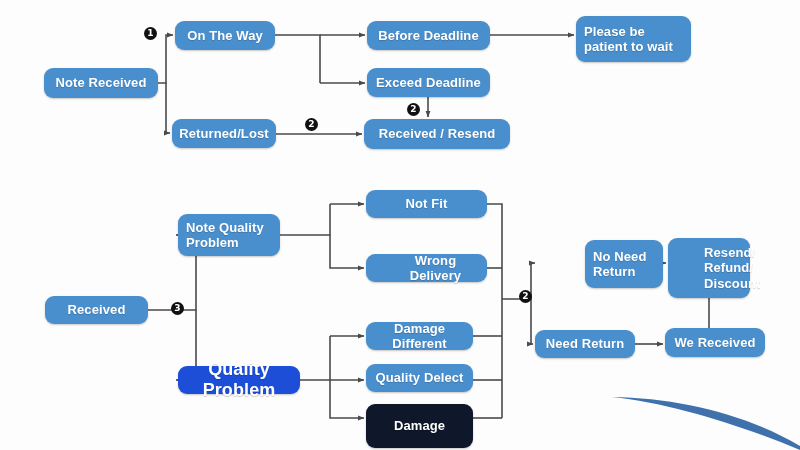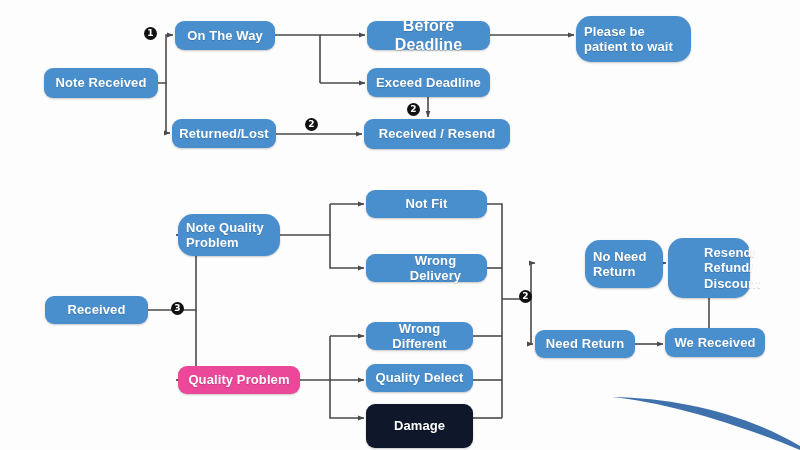--- a/index.html
+++ b/index.html
@@ -40,21 +40,21 @@
     color: #ffffff;
     font-weight: bold;
     letter-spacing: 0.1px;
     line-height: 1.18;
     text-shadow: 0 1px 1px rgba(0,0,0,0.18);
     box-shadow: 0 1px 2px rgba(0,0,0,0.22);
     padding: 0 8px;
     white-space: pre-line;
   }
   .node.center { justify-content: center; text-align: center; }
-  .node.left   { justify-content: flex-start; text-align: left; border-radius: 15px; }
+  .node.left   { justify-content: flex-start; text-align: left; }
   .marker {
     position: absolute;
     width: 13px;
     height: 13px;
     border-radius: 50%;
     background: #111111;
     color: #ffffff;
     font-size: 9px;
     font-weight: bold;
     line-height: 13px;
@@ -105,32 +105,32 @@
   </svg>
 
   <svg id="decor-layer" viewBox="0 0 800 450" xmlns="http://www.w3.org/2000/svg">
     <path id="swoosh" d="M612,397 C670,403 740,425 800,450 L800,446 C746,414 678,398 612,397 Z" fill="#3f72ad"></path>
   </svg>
 
   <div id="nodes-group">
       <div class="node center" style="left: 44px; top: 68px; width: 114px; height: 30px; font-size: 13px; background: rgb(74, 143, 205); color: rgb(255, 255, 255);">Note Received</div>
       <div class="node center" style="left: 175px; top: 21px; width: 100px; height: 29px; font-size: 13px; background: rgb(74, 143, 205); color: rgb(255, 255, 255);">On The Way</div>
       <div class="node center" style="left: 172px; top: 119px; width: 104px; height: 29px; font-size: 13px; background: rgb(74, 143, 205); color: rgb(255, 255, 255);">Returned/Lost</div>
-      <div class="node center" style="left: 367px; top: 21px; width: 123px; height: 29px; font-size: 16px; background: rgb(74, 143, 205); color: rgb(255, 255, 255);">Before Deadline</div>
+      <div class="node center" style="left: 367px; top: 21px; width: 123px; height: 29px; font-size: 13px; background: rgb(74, 143, 205); color: rgb(255, 255, 255);">Before Deadline</div>
       <div class="node center" style="left: 367px; top: 68px; width: 123px; height: 29px; font-size: 13px; background: rgb(74, 143, 205); color: rgb(255, 255, 255);">Exceed Deadline</div>
       <div class="node center" style="left: 364px; top: 119px; width: 146px; height: 30px; font-size: 13px; background: rgb(74, 143, 205); color: rgb(255, 255, 255);">Received / Resend</div>
       <div class="node left" style="left: 576px; top: 16px; width: 115px; height: 46px; font-size: 13px; background: rgb(74, 143, 205); color: rgb(255, 255, 255);">Please be
 patient to wait</div>
       <div class="node center" style="left: 45px; top: 296px; width: 103px; height: 28px; font-size: 13px; background: rgb(74, 143, 205); color: rgb(255, 255, 255);">Received</div>
       <div class="node left" style="left: 178px; top: 214px; width: 102px; height: 42px; font-size: 13px; background: rgb(74, 143, 205); color: rgb(255, 255, 255);">Note Quality
 Problem</div>
-      <div class="node center" style="left: 178px; top: 366px; width: 122px; height: 28px; font-size: 13px; background: #ec4899; color: rgb(255, 255, 255);">Quality Problem</div>
+      <div class="node center" style="left: 178px; top: 366px; width: 122px; height: 28px; font-size: 18px; background: #1d4ed8; color: rgb(255, 255, 255);">Quality Problem</div>
       <div class="node center" style="left: 366px; top: 190px; width: 121px; height: 28px; font-size: 13px; background: rgb(74, 143, 205); color: rgb(255, 255, 255);">Not Fit</div>
       <div class="node center" style="left: 366px; top: 254px; width: 121px; height: 28px; font-size: 13px; background: rgb(74, 143, 205); color: rgb(255, 255, 255); padding-left: 26px;">Wrong Delivery</div>
-      <div class="node center" style="left: 366px; top: 322px; width: 107px; height: 28px; font-size: 13px; background: rgb(74, 143, 205); color: rgb(255, 255, 255);">Wrong Different</div>
+      <div class="node center" style="left: 366px; top: 322px; width: 107px; height: 28px; font-size: 13px; background: rgb(74, 143, 205); color: rgb(255, 255, 255);">Damage Different</div>
       <div class="node center" style="left: 366px; top: 364px; width: 107px; height: 28px; font-size: 13px; background: rgb(74, 143, 205); color: rgb(255, 255, 255);">Quality Delect</div>
       <div class="node center" style="left: 366px; top: 404px; width: 107px; height: 44px; font-size: 13px; background: #0f172a; color: rgb(255, 255, 255);">Damage</div>
       <div class="node left" style="left: 537px; top: 240px; width: 78px; height: 48px; font-size: 13px; background: rgb(74, 143, 205); color: rgb(255, 255, 255); margin-left: 48px;">No Need
 Return</div>
       <div class="node center" style="left: 535px; top: 330px; width: 100px; height: 28px; font-size: 13px; background: rgb(74, 143, 205); color: rgb(255, 255, 255);">Need Return</div>
       <div class="node left" style="left: 668px; top: 238px; width: 82px; height: 60px; font-size: 13px; background: rgb(74, 143, 205); color: rgb(255, 255, 255); padding-left: 36px;">Resend/
 Refund/
 Discount</div>
       <div class="node center" style="left: 665px; top: 328px; width: 100px; height: 29px; font-size: 13px; background: rgb(74, 143, 205); color: rgb(255, 255, 255);">We Received</div>
     </div>

